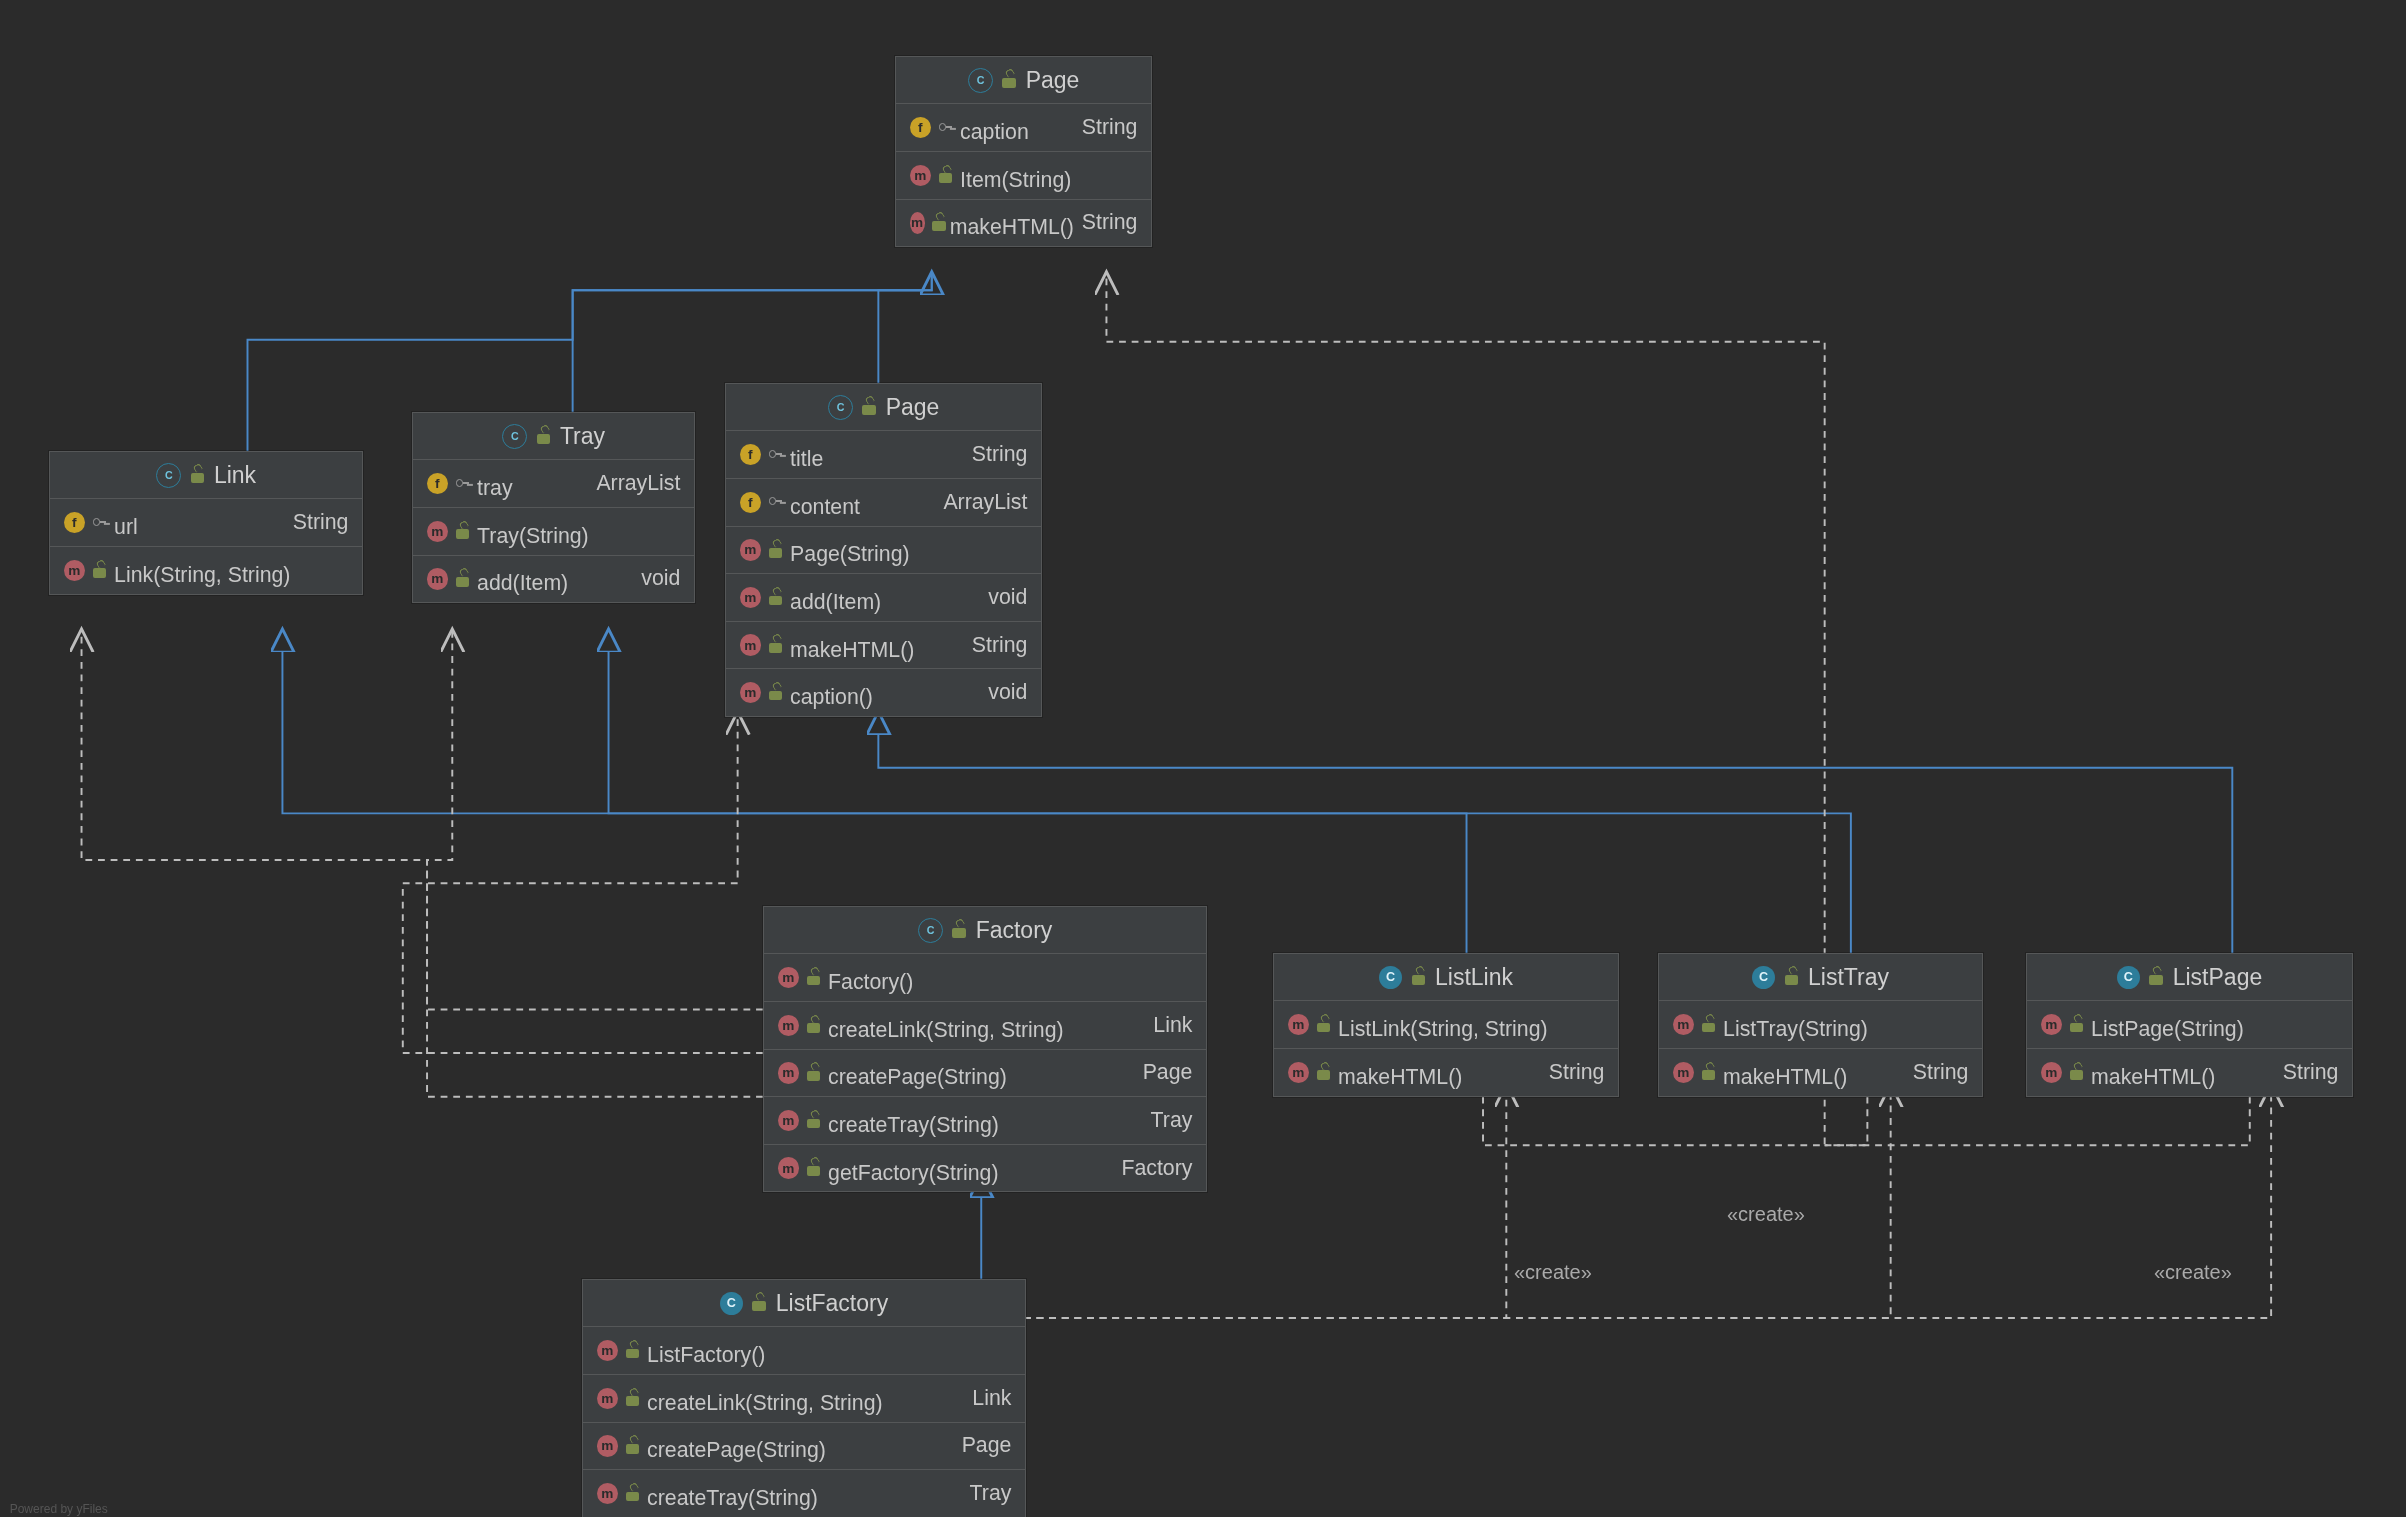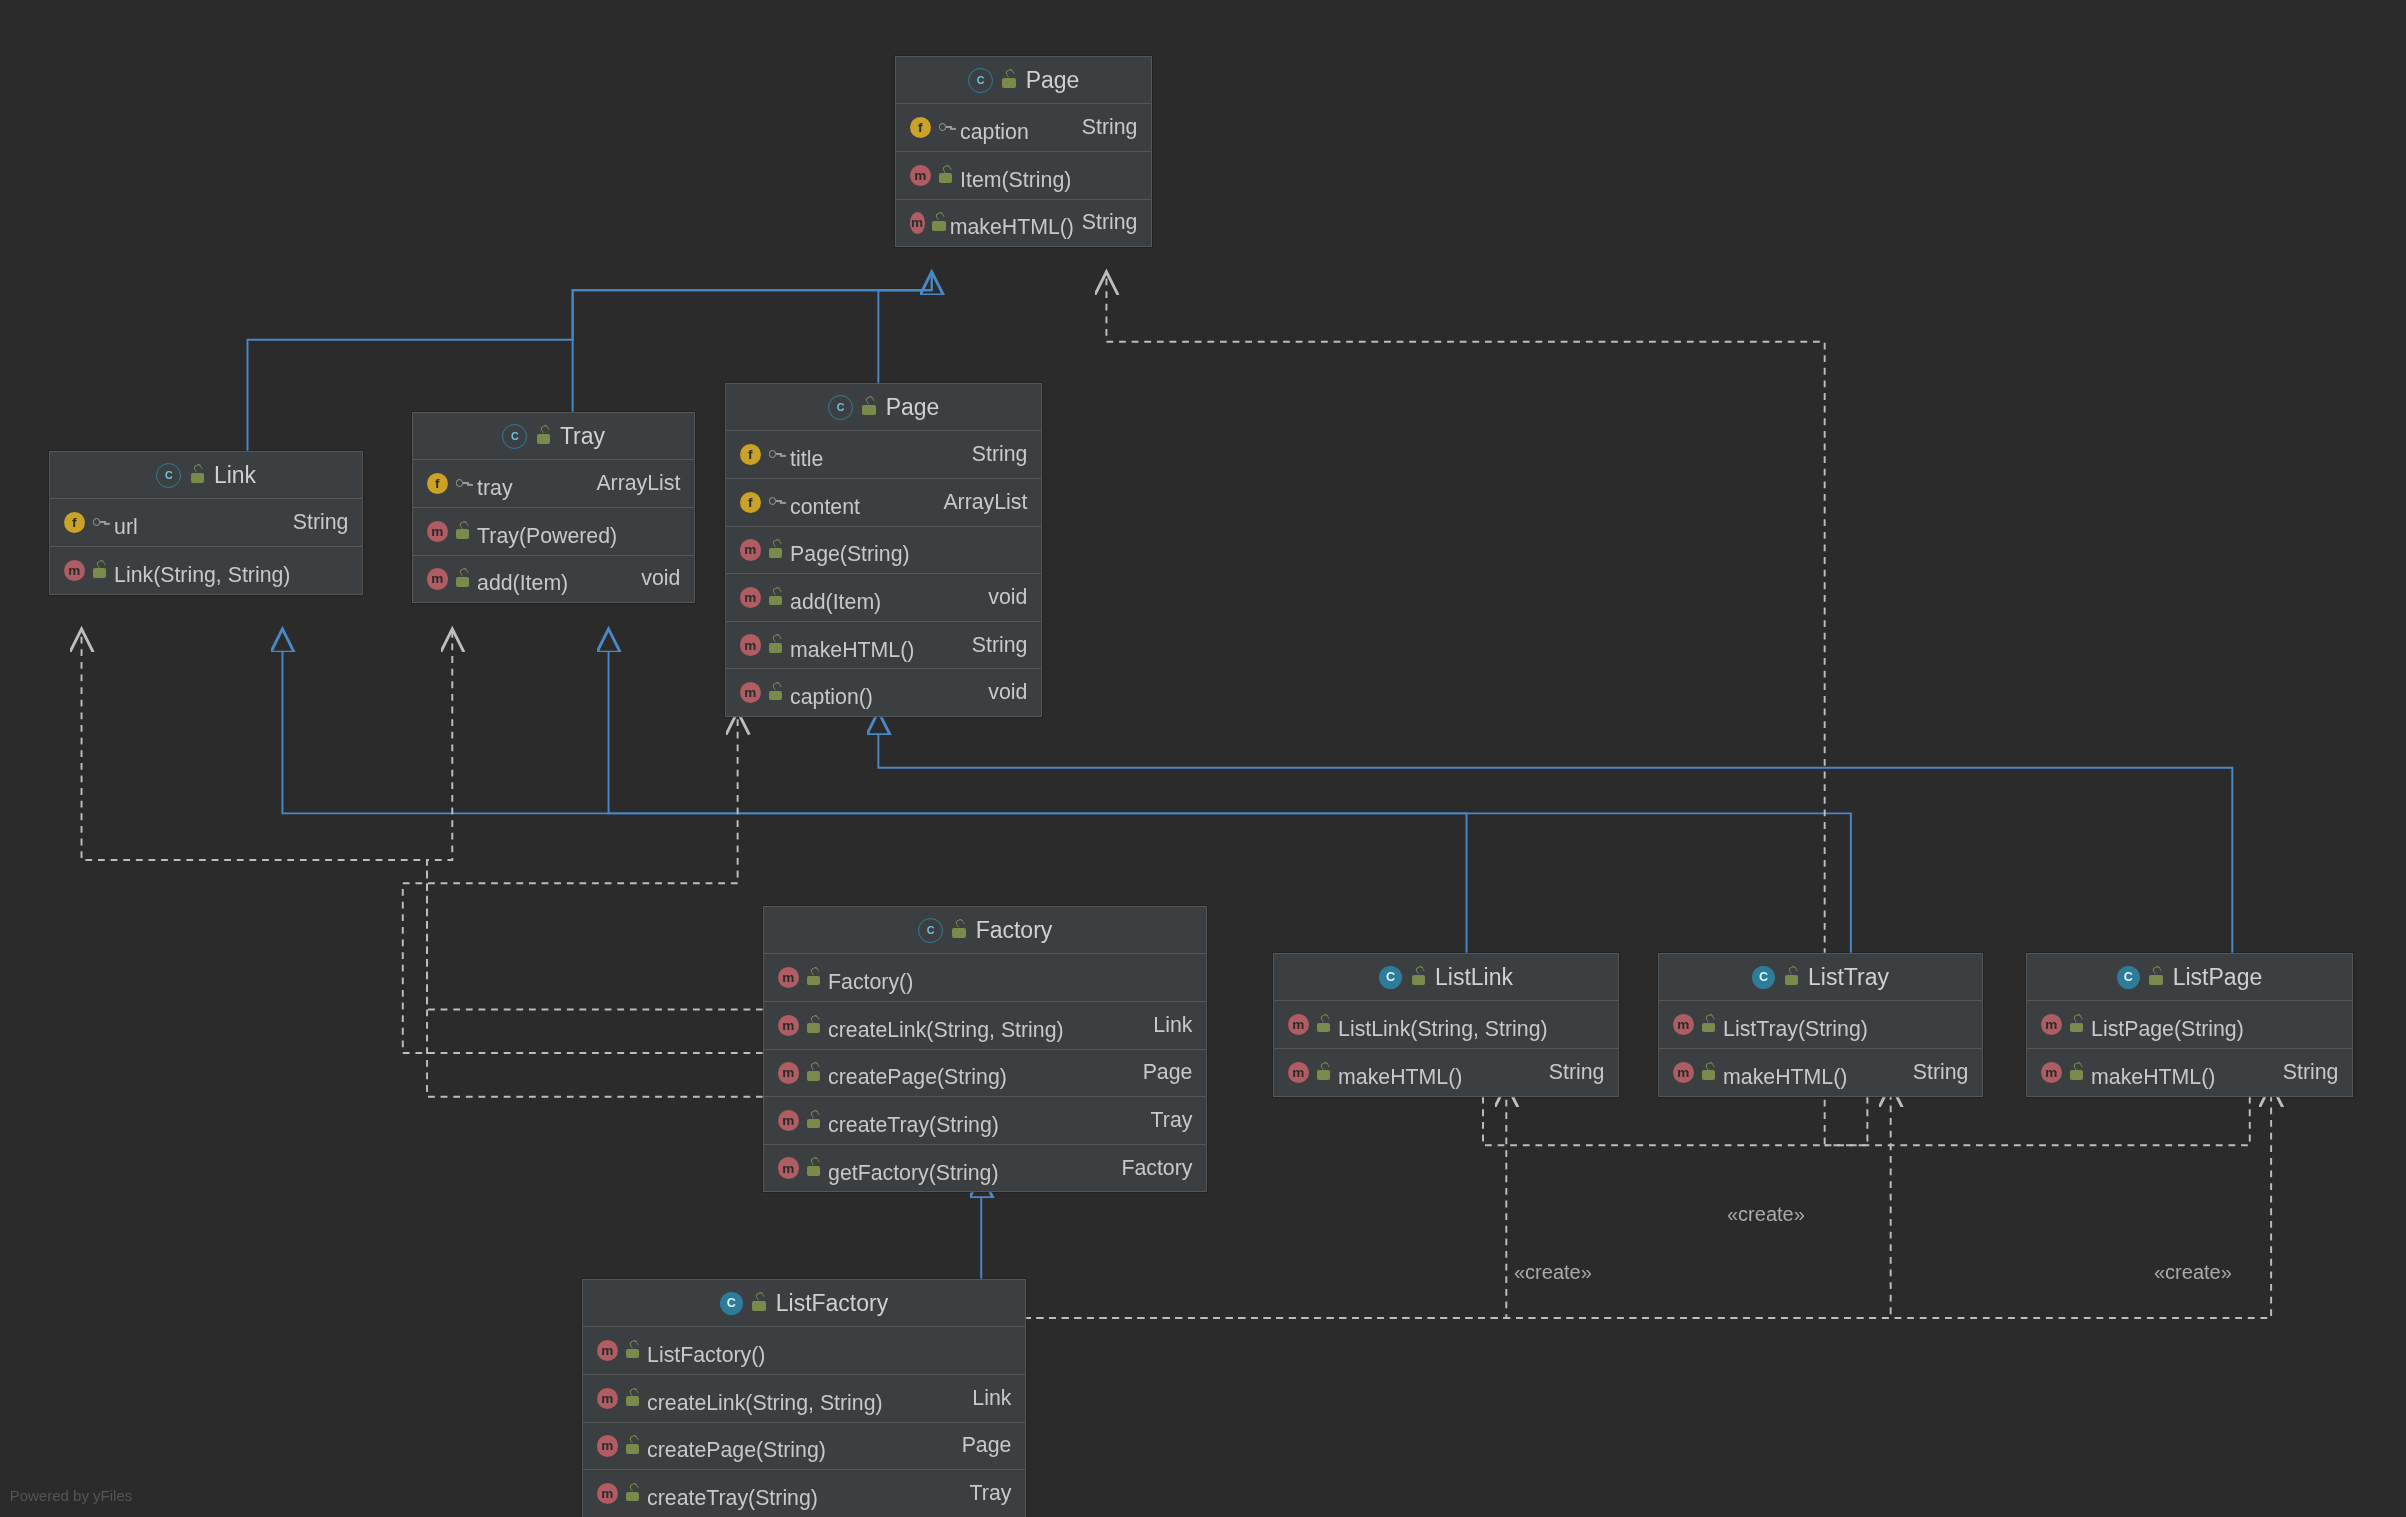--- a/index.html
+++ b/index.html
@@ -141,23 +141,23 @@
   }
   .conn-label {
     position:absolute;
     color:#aaaaaa;
     font-size:20px;
     pointer-events:none;
   }
   .watermark {
     position:absolute;
     left:9.7px;
-    bottom:14px;
+    bottom:2px;
     color:#555;
-    font-size:15px;
+    font-size:12px;
   }
 </style>
 </head>
 <body>
 <div class="canvas">
 
 <svg class="connectors" viewBox="0 0 2480 1564" width="2407" height="1518">
   <defs>
     <marker id="tri-closed-blue" markerWidth="14" markerHeight="14" refX="12" refY="6" orient="auto">
       <path d="M0,0 L12,6 L0,12 Z" fill="#2b2b2b" stroke="#4a88c7" stroke-width="1.5"></path>
@@ -268,21 +268,21 @@
   </div>
   <div class="class-row">
     <span class="badge badge-f">f</span>
     <span class="key-icon"></span>
     <span class="row-name">tray</span>
     <span class="row-type">ArrayList</span>
   </div>
   <div class="class-row">
     <span class="badge badge-m">m</span>
     <span class="lock open"></span>
-    <span class="row-name">Tray(Powered)</span>
+    <span class="row-name">Tray(String)</span>
   </div>
   <div class="class-row">
     <span class="badge badge-m">m</span>
     <span class="lock open"></span>
     <span class="row-name">add(Item)</span>
     <span class="row-type">void</span>
   </div>
 </div>
 
 <div class="class-box" style="left:725px; top:383px; width:315px;">

